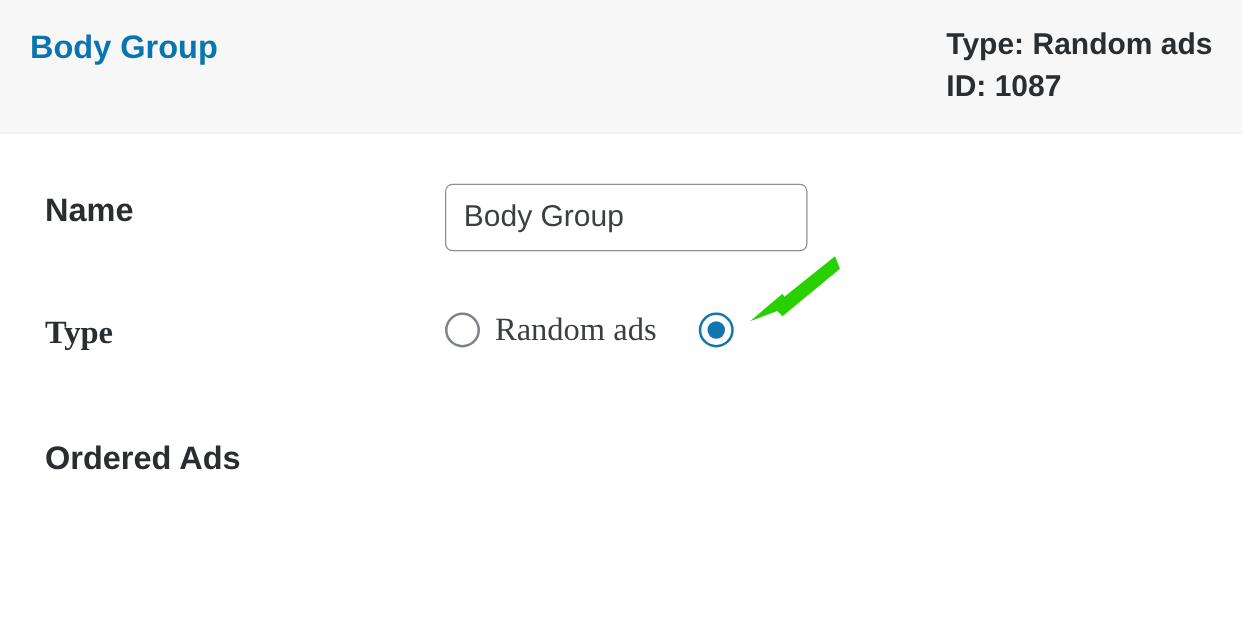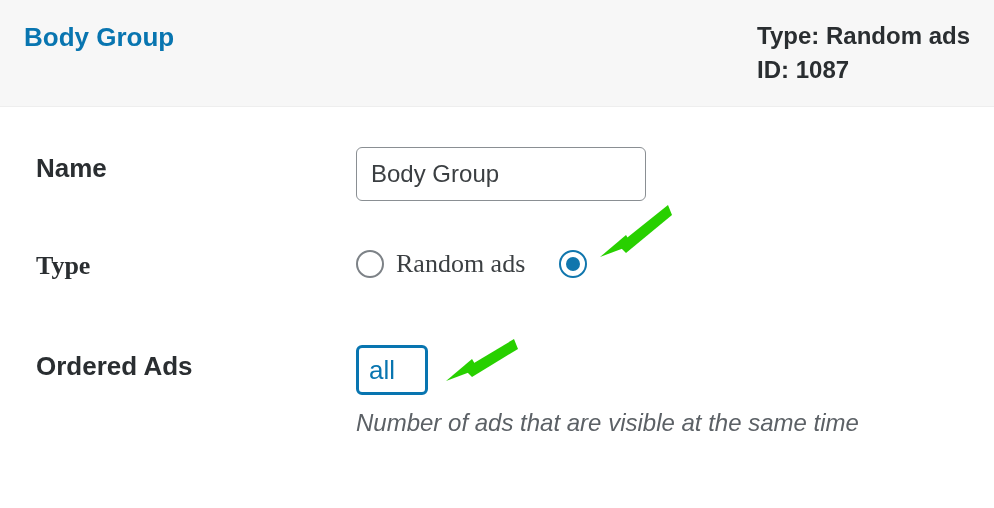--- a/index.html
+++ b/index.html
@@ -149,25 +149,15 @@
         <g fill="#28d000">
           <polygon points="4,60 30,38 36,48"></polygon>
           <polygon points="22,48 72,8 76,18 30,56"></polygon>
         </g>
       </svg>
     </div>
   </div>
 
   <div class="form-row">
     <div class="form-label">Ordered Ads</div>
-    <div class="form-control">
-      <input type="text" class="visible-input" value="all" style="">
-      <svg class="arrow" style="left:86px; top:-8px;" width="80" height="60" viewBox="0 0 80 60">
-        <g fill="#28d000">
-          <polygon points="4,44 30,22 36,32"></polygon>
-          <polygon points="22,32 72,2 76,12 30,40"></polygon>
-        </g>
-      </svg>
-      <div class="help-text">Number of ads that are visible at the same time</div>
-    </div>
   </div>
 
 </div>
 
 </body></html>

